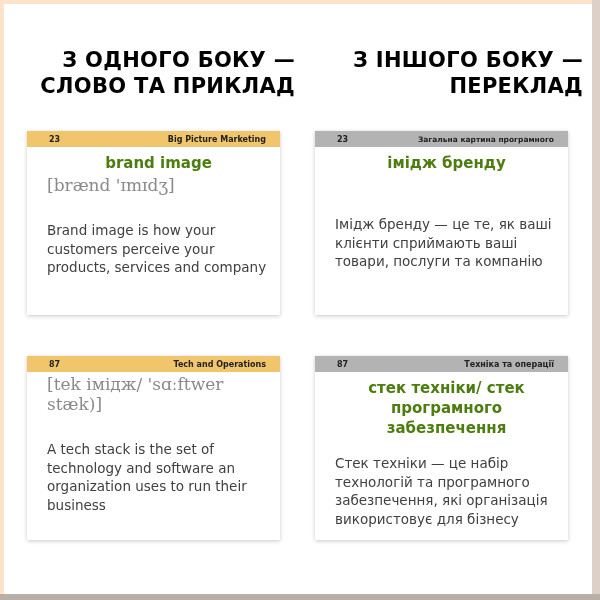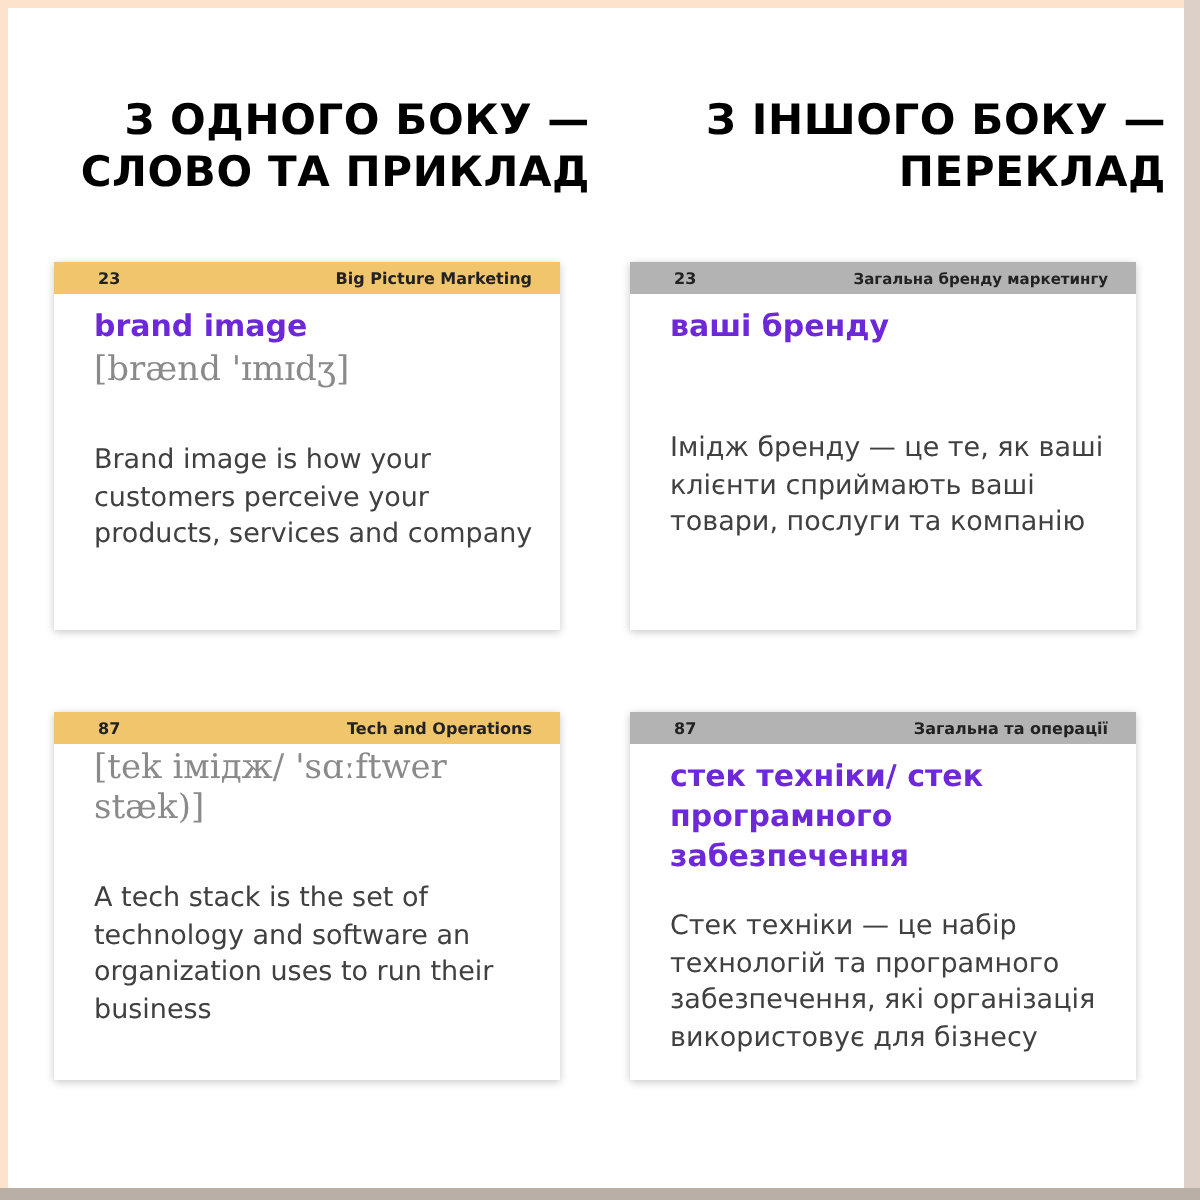--- a/index.html
+++ b/index.html
@@ -7,21 +7,21 @@
   .frame { position:absolute; left:4px; top:4px; width:588px; height:590px; background:#ffffff; }
   .edge-right { position:absolute; right:0; top:0; width:8px; height:600px; background:#ddd0c8; }
   .edge-bottom { position:absolute; left:0; bottom:0; width:600px; height:6px; background:#b9afa7; }
   .heading { position:absolute; top:47px; width:280px; text-align:right; font-weight:bold; font-size:21px; line-height:26px; color:#000000; letter-spacing:0.3px; }
   .heading.left { left:15px; }
   .heading.right { left:303px; }
   .card { position:absolute; width:253px; background:#fff; box-shadow:0 1px 4px rgba(0,0,0,0.22); }
   .card .band { height:16px; position:relative; }
   .card .band .num { position:absolute; left:22px; bottom:3px; font-size:8px; font-weight:bold; color:#222; }
   .card .band .cat { position:absolute; right:14px; bottom:3px; font-size:8px; font-weight:bold; color:#222; }
-  .card .term { margin:6px 0 0 20px; font-size:15px; font-weight:bold; color:#6d28d9; line-height:20px; padding-right:10px; }
+  .card .term { margin:6px 0 0 20px; font-size:15px; font-weight:bold; color:#4d7c0f; line-height:20px; padding-right:10px;text-align:center; }
   .card .ipa { margin:2px 0 0 20px; font-family:"DejaVu Serif", serif; font-size:17px; color:#8a8a8a; }
   .card .def { margin:0 0 0 20px; font-size:13.5px; color:#404040; line-height:18.5px; padding-right:12px; }
   .yellow { background:#f0c56b; }
   .grey { background:#b3b3b3; }
 </style>
 </head>
 <body>
 
 <div class="frame"></div>
 <div class="edge-right"></div>
@@ -36,35 +36,35 @@
     <span class="cat">Big Picture Marketing</span>
   </div>
   <div class="term">brand image</div>
   <div class="ipa">[brænd 'ɪmɪdʒ]</div>
   <div class="def" style="margin-top:26px;">Brand image is how your customers perceive your products, services and company</div>
 </div>
 
 <div class="card" style="left:315px; top:131px; height:184px;">
   <div class="band grey">
     <span class="num">23</span>
-    <span class="cat" style="font-size:7.5px;">Загальна бренду маркетингу</span>
+    <span class="cat" style="font-size:7.5px;">Загальна картина програмного</span>
   </div>
-  <div class="term">ваші бренду</div>
+  <div class="term">імідж бренду</div>
   <div class="def" style="margin-top:42px;">Імідж бренду — це те, як ваші клієнти сприймають ваші товари, послуги та компанію</div>
 </div>
 
 <div class="card" style="left:27px; top:356px; height:184px;">
   <div class="band yellow">
     <span class="num">87</span>
     <span class="cat">Tech and Operations</span>
   </div>
   <div class="ipa">[tek імідж/ 'sɑːftwer stæk)]</div>
   <div class="def" style="margin-top:26px;">A tech stack is the set of technology and software an organization uses to run their business</div>
 </div>
 
 <div class="card" style="left:315px; top:356px; height:184px;">
   <div class="band grey">
     <span class="num">87</span>
-    <span class="cat">Загальна та операції</span>
+    <span class="cat">Техніка та операції</span>
   </div>
   <div class="term">стек техніки/ стек програмного забезпечення</div>
   <div class="def" style="margin-top:16px;">Стек техніки — це набір технологій та програмного забезпечення, які організація використовує для бізнесу</div>
 </div>
 
 </body></html>

